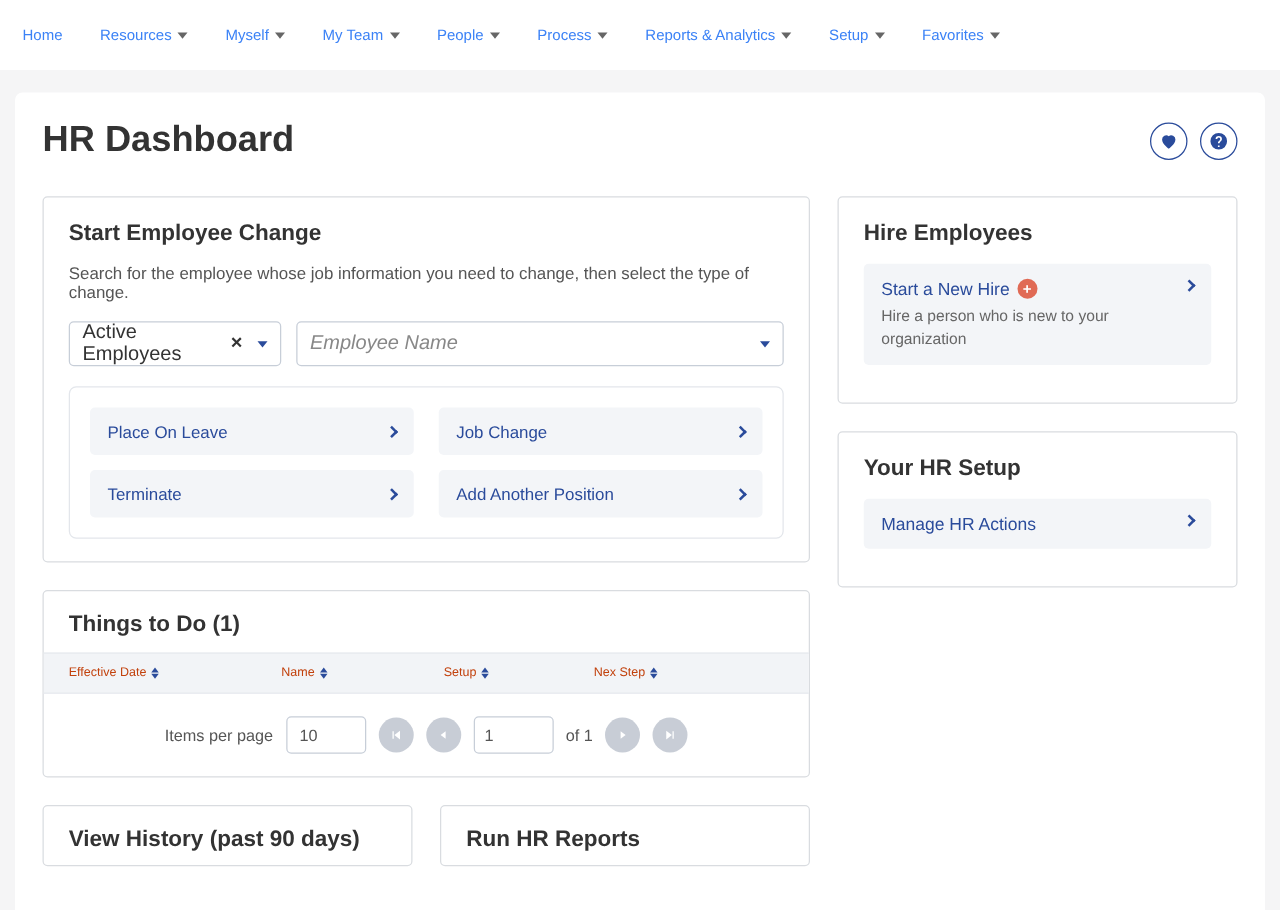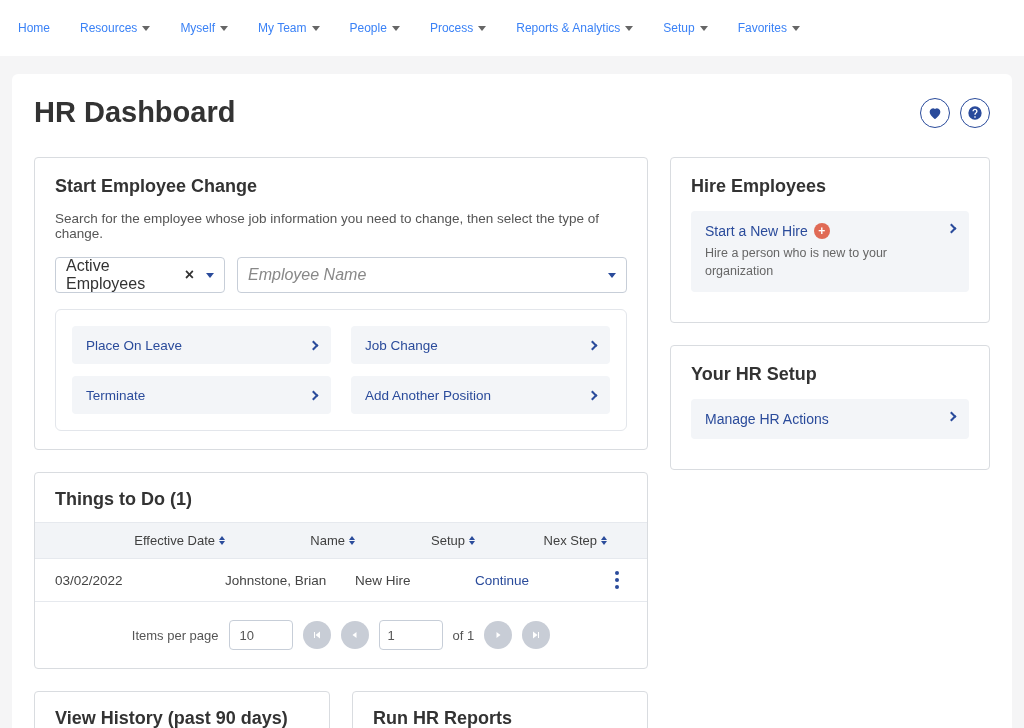--- a/index.html
+++ b/index.html
@@ -146,28 +146,27 @@
   
   .ttd-panel .panel-title { padding: 16px 20px 12px 20px; margin: 0; }
   .ttd-head {
     background: #f2f4f7;
     display: flex;
     padding: 10px 20px;
     border-top: 1px solid #e6e9ee;
     border-bottom: 1px solid #e6e9ee;
   }
   .ttd-head .col {
-    color: #404040;
-    font-size: 13px;
+    color: #c2410c;
+    font-size: 10px;
     font-weight: 500;
     display: flex;
     align-items: center;
     gap: 4px;
     cursor: pointer;
-    justify-content: flex-end;
   }
   .sort-icon {
     display: inline-flex; flex-direction: column; gap: 1px;
   }
   .sort-icon::before, .sort-icon::after {
     content: "";
     width: 0; height: 0;
     border-left: 3px solid transparent;
     border-right: 3px solid transparent;
   }
@@ -380,33 +379,20 @@
             </div>
           <div class="col col-type">
               <span>Setup</span>
               <span class="sort-icon"></span>
             </div>
           <div class="col col-next">
               <span>Nex Step</span>
               <span class="sort-icon"></span>
             </div>
           <div class="col col-menu"></div>
-        </div>
-        <div class="ttd-row">
-          <div class="col-date">03/02/2022</div>
-          <div class="col-name">Johnstone, Brian</div>
-          <div class="col-type">New Hire</div>
-          <div class="col-next"><a>Continue</a></div>
-          <div class="col-menu">
-              <div class="kebab">
-                <span></span>
-                <span></span>
-                <span></span>
-              </div>
-            </div>
         </div>
         <div class="pager">
           <span>Items per page</span>
           <div class="ipp-select">
             <span>10</span>
             <span class="caret-blue"></span>
           </div>
           <div class="pbtn">
               <svg width="12" height="12" viewBox="0 0 24 24">
                 <path d="M6 6h2v12H6zM9 12l9-7v14z"></path>

